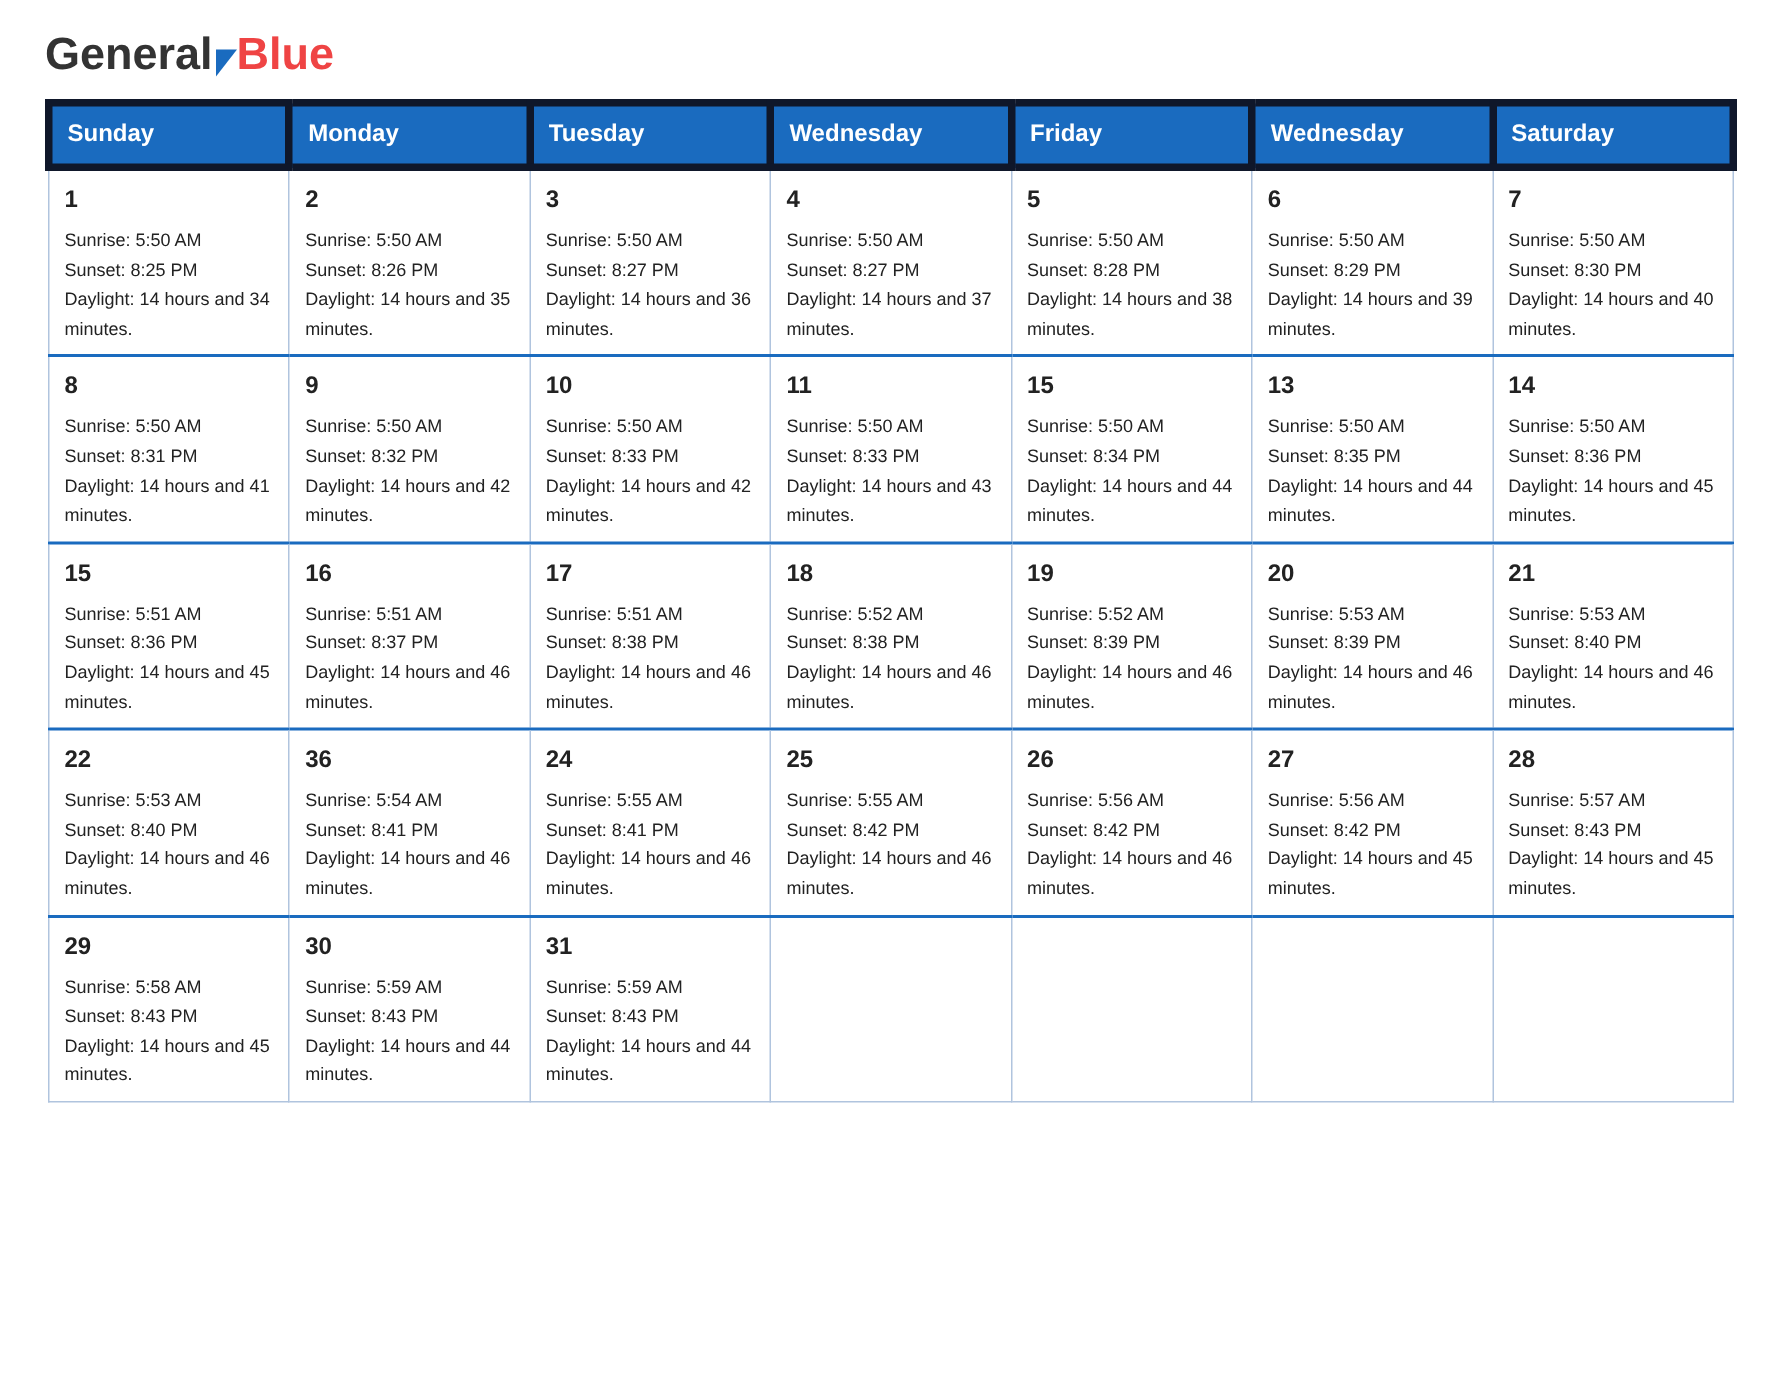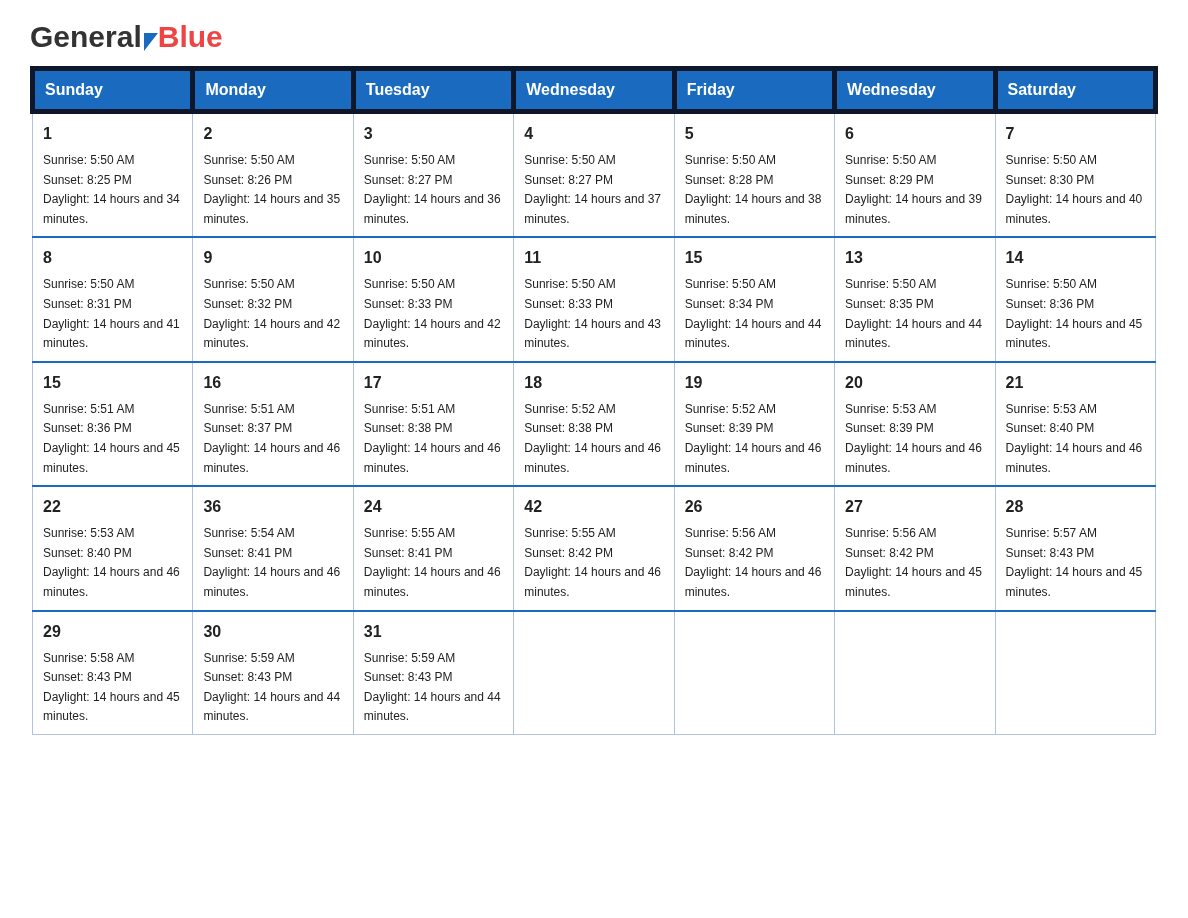--- a/index.html
+++ b/index.html
@@ -188,21 +188,21 @@
         <td><span class="day-number">21</span>
 <span class="day-info">Sunrise: 5:53 AM<br>Sunset: 8:40 PM<br>Daylight: 14 hours and 46 minutes.</span></td>
       </tr>
       <tr>
         <td><span class="day-number">22</span>
 <span class="day-info">Sunrise: 5:53 AM<br>Sunset: 8:40 PM<br>Daylight: 14 hours and 46 minutes.</span></td>
         <td><span class="day-number">36</span>
 <span class="day-info">Sunrise: 5:54 AM<br>Sunset: 8:41 PM<br>Daylight: 14 hours and 46 minutes.</span></td>
         <td><span class="day-number">24</span>
 <span class="day-info">Sunrise: 5:55 AM<br>Sunset: 8:41 PM<br>Daylight: 14 hours and 46 minutes.</span></td>
-        <td><span class="day-number">42</span>
+        <td><span class="day-number">25</span>
 <span class="day-info">Sunrise: 5:55 AM<br>Sunset: 8:42 PM<br>Daylight: 14 hours and 46 minutes.</span></td>
         <td><span class="day-number">26</span>
 <span class="day-info">Sunrise: 5:56 AM<br>Sunset: 8:42 PM<br>Daylight: 14 hours and 46 minutes.</span></td>
         <td><span class="day-number">27</span>
 <span class="day-info">Sunrise: 5:56 AM<br>Sunset: 8:42 PM<br>Daylight: 14 hours and 45 minutes.</span></td>
         <td><span class="day-number">28</span>
 <span class="day-info">Sunrise: 5:57 AM<br>Sunset: 8:43 PM<br>Daylight: 14 hours and 45 minutes.</span></td>
       </tr>
       <tr>
         <td><span class="day-number">29</span>

